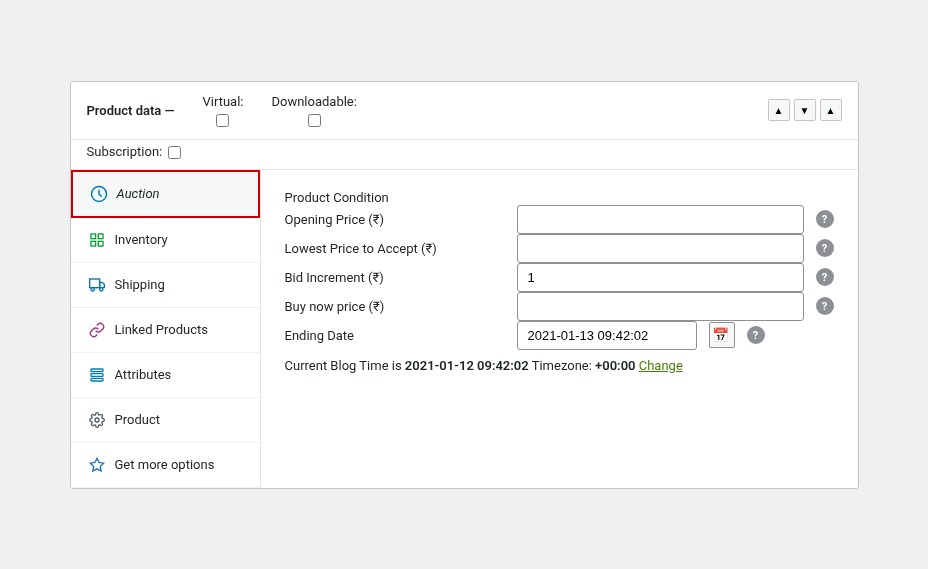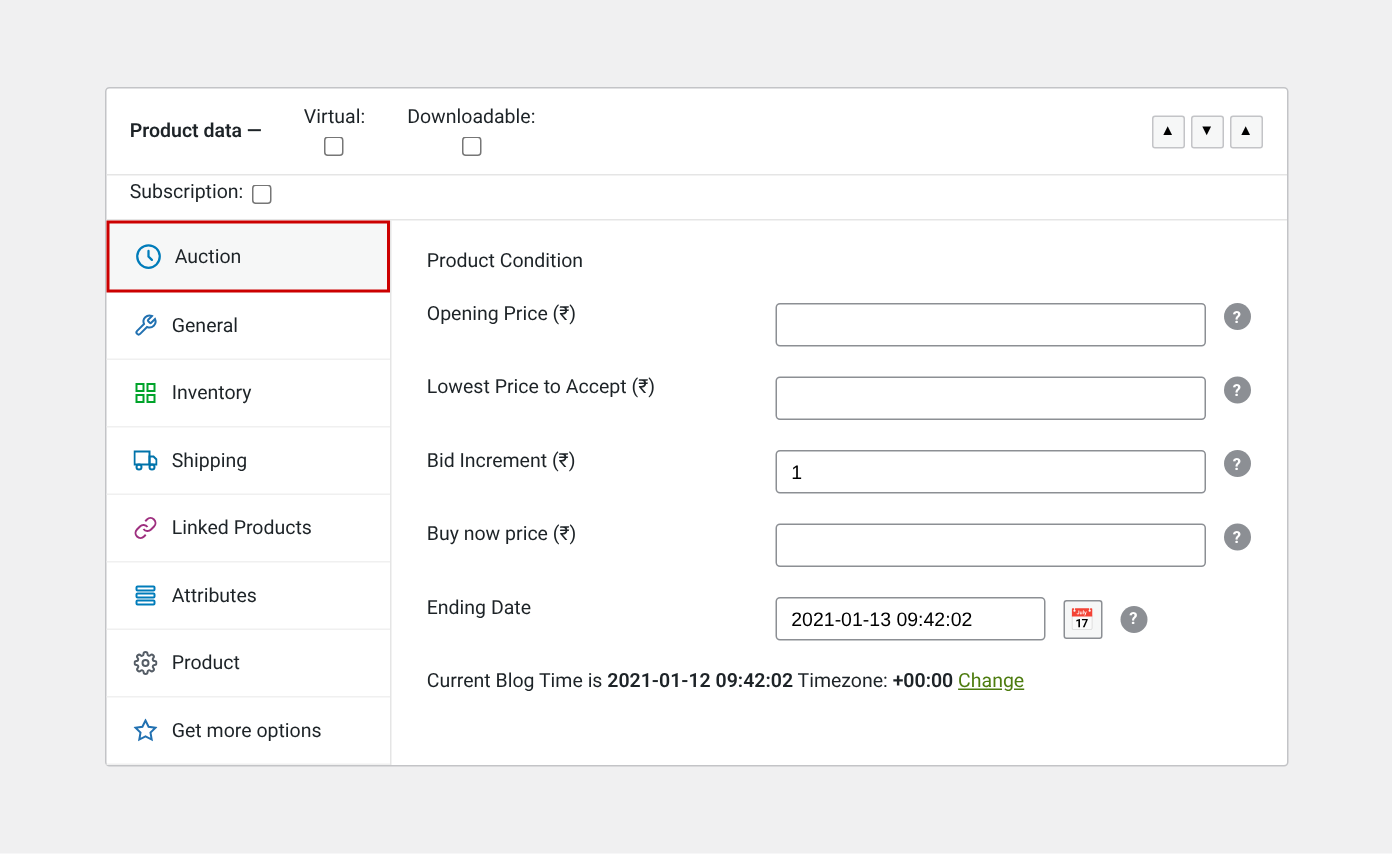--- a/index.html
+++ b/index.html
@@ -128,37 +128,38 @@
       padding: 12px 16px;
       cursor: pointer;
       color: #1d2327;
       border-bottom: 1px solid #f0f0f0;
       text-decoration: none;
     }
     .sidebar-item.active {
       background: #f6f7f7;
       border: 2px solid #cc0000;
       color: #1d2327;
+      font-style: italic;
     }
     .sidebar-icon {
       width: 20px;
       height: 20px;
       display: flex;
       align-items: center;
       justify-content: center;
       flex-shrink: 0;
     }
     
     .content-panel {
       flex: 1;
       padding: 20px 24px;
     }
     .field-row {
       display: flex;
-      margin-bottom: 20px;
+      align-items: center;
       gap: 12px;
     }
     .field-label {
       width: 220px;
       flex-shrink: 0;
       color: #1d2327;
       font-size: 13px;
     }
     .field-input {
       flex: 1;
@@ -292,28 +293,20 @@
       <div class="sidebar-item active">
         <span class="sidebar-icon icon-auction">
           <svg width="18" height="18" viewBox="0 0 24 24" fill="#007cba">
               <circle cx="12" cy="12" r="10" fill="none" stroke="#007cba" stroke-width="2"></circle>
               <path d="M12 7v5l3 3" stroke="#007cba" stroke-width="2" fill="none" stroke-linecap="round"></path>
             </svg>
         </span>
         <span>Auction</span>
       </div>
 
-      <div class="sidebar-item">
-        <span class="sidebar-icon icon-general">
-          <svg width="16" height="16" viewBox="0 0 24 24" fill="none" stroke="#2271b1" stroke-width="2">
-              <path d="M14.7 6.3a1 1 0 0 0 0 1.4l1.6 1.6a1 1 0 0 0 1.4 0l3.77-3.77a6 6 0 0 1-7.94 7.94l-6.91 6.91a2.12 2.12 0 0 1-3-3l6.91-6.91a6 6 0 0 1 7.94-7.94l-3.76 3.76z"></path>
-            </svg>
-        </span>
-        <span>General</span>
-      </div>
 
       <div class="sidebar-item">
         <span class="sidebar-icon icon-inventory">
           <svg width="16" height="16" viewBox="0 0 24 24" fill="none" stroke="#00a32a" stroke-width="2">
               <rect x="3" y="3" width="7" height="7"></rect>
               <rect x="14" y="3" width="7" height="7"></rect>
               <rect x="14" y="14" width="7" height="7"></rect>
               <rect x="3" y="14" width="7" height="7"></rect>
             </svg>
         </span>

